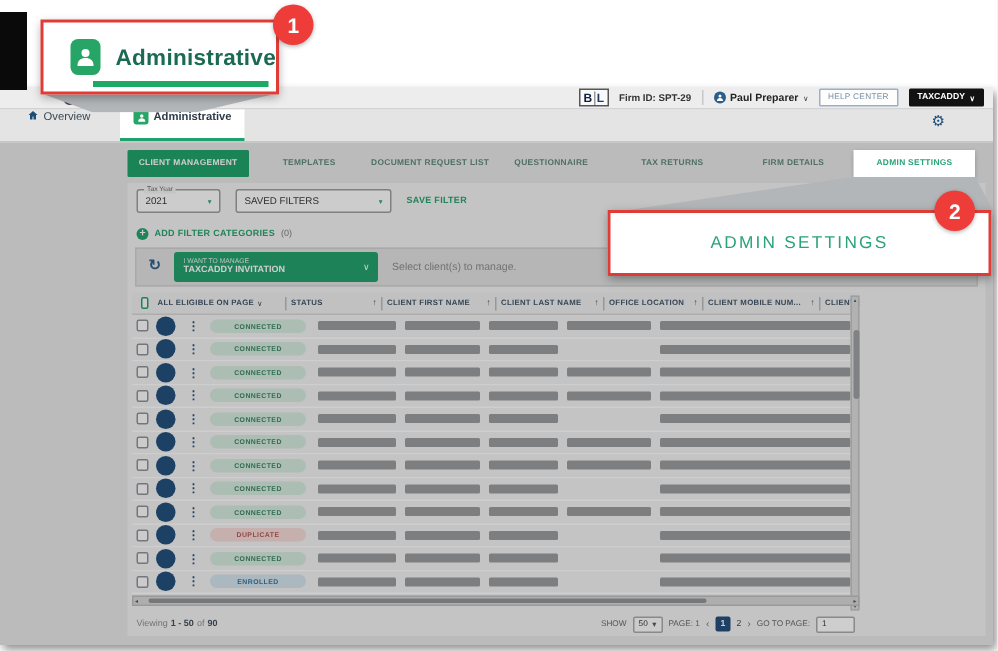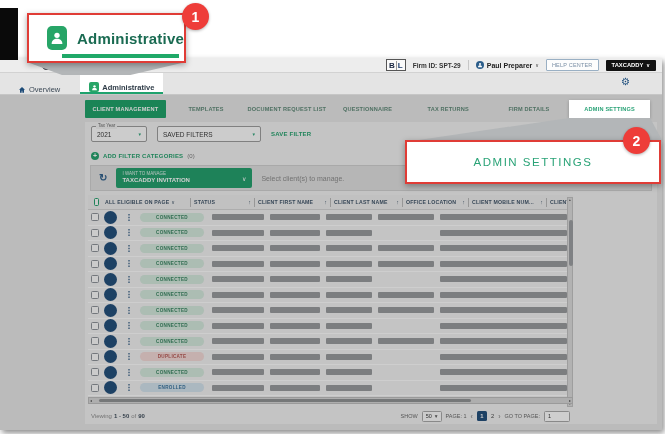--- a/index.html
+++ b/index.html
@@ -35,21 +35,21 @@
   .chev { font-size:5px; color:#444; }
   .help-btn { border:1px solid #9ab0c4; color:#7a8fa5; background:rgba(255,255,255,.85);
               font-size:5.5px; padding:2px 5px; border-radius:1px; letter-spacing:.2px; }
   .tc-btn { background:#121212; color:#fff; font-size:5.8px; font-weight:bold;
             padding:2.5px 6px; border-radius:1px; display:flex; gap:3px; align-items:center; }
   .tc-btn .chev { color:#fff; }
 
   
   .navbar { position:absolute; top:15px; left:0; right:0; height:22px; background:#e4e4e4;
             border-bottom:1px solid #c6c6c6; display:flex; align-items:stretch; padding-left:12px; }
-  .nav-item { display:flex; align-items:flex-end; gap:3px; font-size:7.5px; color:#3a4754; padding:0 6px; }
+  .nav-item { display:flex; align-items:flex-start; gap:3px; font-size:7.5px; color:#3a4754; padding:0 6px; }
   .home-ico svg { width:8px; height:8px; display:block; }
   .nav-admin { background:#fff; border-bottom:2px solid #1fa26d; margin-left:14px;
                padding:0 9px; font-weight:bold; color:#2e3b47; }
   .mini-gsq { width:10px; height:10px; background:#27a567; border-radius:2px; display:flex;
               align-items:center; justify-content:center; }
   .mini-gsq svg { width:7px; height:7px; }
   .gear { position:absolute; right:32px; top:4px; font-size:10px; color:#1d4e7d; line-height:1; }
 
   
   .content { position:absolute; top:37px; left:0; right:0; bottom:0; background:#e7e7e7; }

